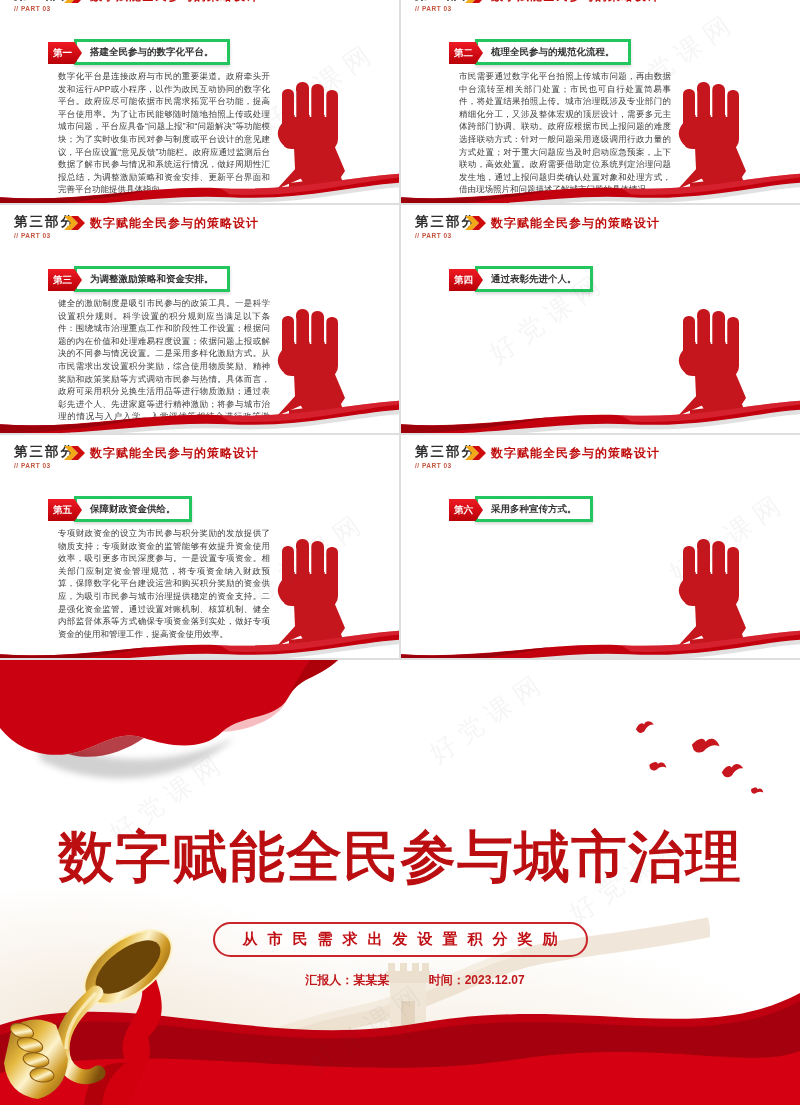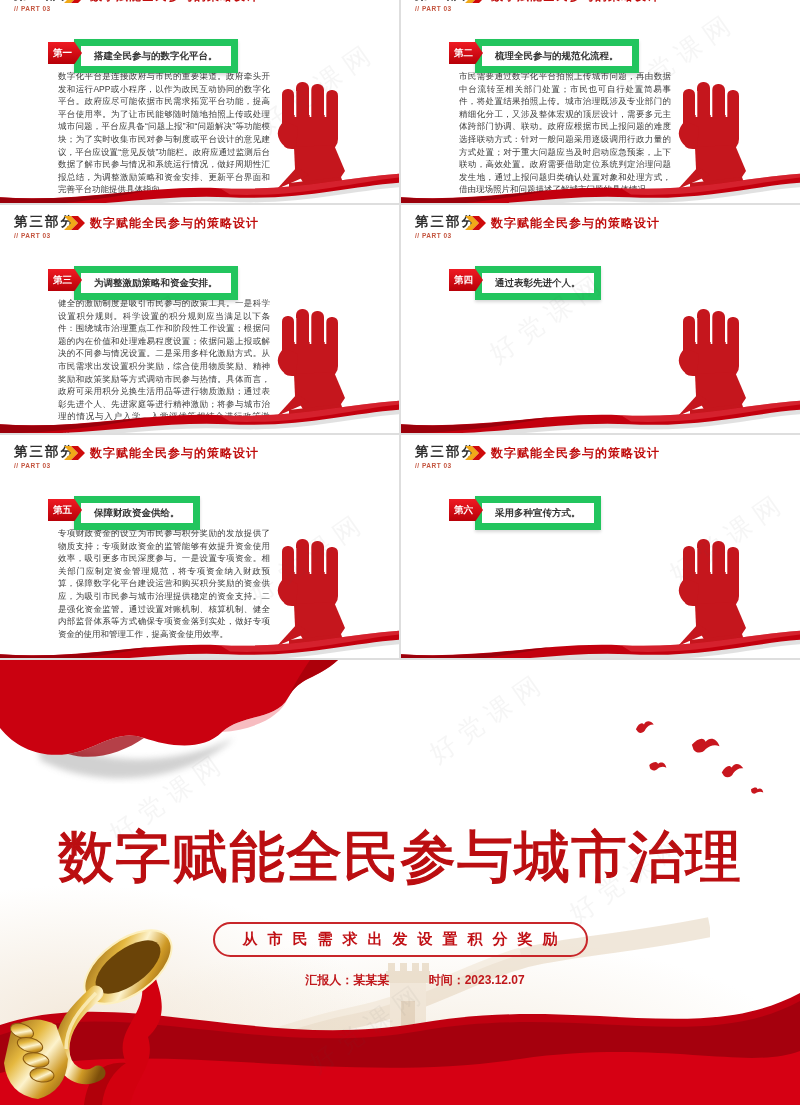--- a/index.html
+++ b/index.html
@@ -13,21 +13,21 @@
   .divider-h{position:absolute;left:0;width:800px;height:2px;background:#dedede;z-index:5;}
   
   .sec-head{position:absolute;top:8px;left:14px;z-index:2;}
   .sec-part{font-size:13.5px;font-weight:bold;color:#2e2e2e;letter-spacing:2px;}
   .sec-sub{font-size:6.5px;font-weight:bold;color:#c4553f;letter-spacing:.5px;margin-top:1px;}
   .chev{position:absolute;left:63px;top:11px;width:22px;height:14px;z-index:2;}
   .sec-title{position:absolute;left:90px;top:10px;font-size:12px;font-weight:bold;color:#c00d0d;letter-spacing:1px;z-index:2;font-family:Liberation Mono, monospace;}
   
   .title-bar{position:absolute;left:48px;top:60px;height:22px;z-index:3;}
   .title-box{position:absolute;left:26px;top:1px;height:20px;line-height:20px;padding:0 13px;
-             background:#fff;border:7px solid #22c55e;box-shadow:0 2px 3px rgba(0,0,0,.16);
+             background:#fff;border:3px solid #22c55e;box-shadow:0 2px 3px rgba(0,0,0,.16);
              font-size:9.5px;font-weight:bold;color:#333;white-space:nowrap;}
   .badge{position:absolute;left:0;top:4px;width:34px;height:22px;z-index:2;text-align:center;
          line-height:22px;padding-right:5px;box-sizing:border-box;
          font-size:9.5px;font-weight:bold;color:#fff;
          background:linear-gradient(180deg,#ef1a23,#b80008);
          clip-path:polygon(0 0,78% 0,100% 50%,78% 100%,0 100%);}
   .body-text{position:absolute;left:58px;top:92px;width:212px;font-size:8.5px;line-height:12.6px;
              color:#3c3c3c;text-align:justify;z-index:2;}
   .fist{position:absolute;left:277px;top:99px;width:76px;height:112px;z-index:1;}
   .ribbon{position:absolute;left:0;top:192px;width:400px;height:40px;z-index:4;}

